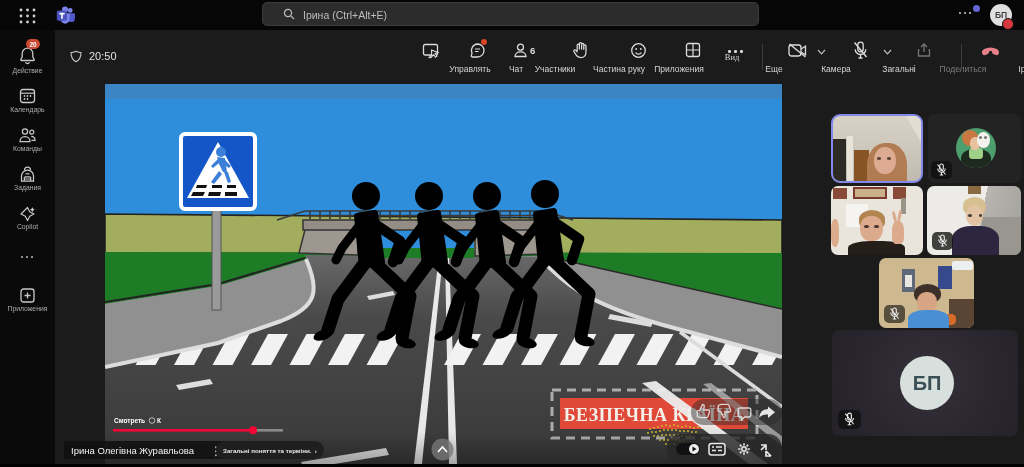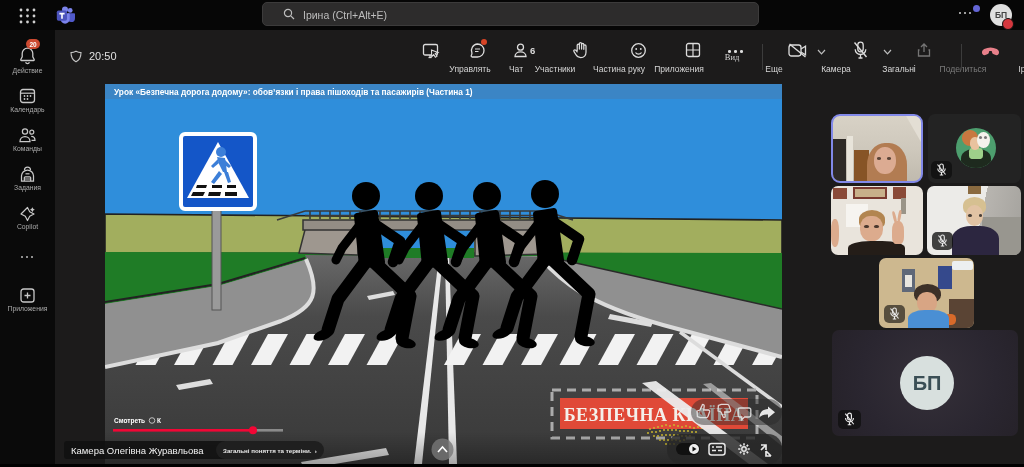--- a/index.html
+++ b/index.html
@@ -410,25 +410,24 @@
  </g>
  <g stroke="#e8e8e8" stroke-width="1.7" fill="none">
   <path d="M656,362 l5,0 0,5 M666,373 l-5,0 0,-5 M661,362 l-5,5 M661,368 l5,5" transform="translate(0,-1)"></path>
  </g>
 
  <circle cx="337.5" cy="365.5" r="11" fill="#787878" opacity="0.8"></circle>
  <path d="M333,368 l4.5,-5 4.5,5" stroke="#fff" stroke-width="1.6" fill="none"></path>
 </svg>
 
 <div class="abs" style="left:0;top:0;width:677px;height:15px;background:#3b85c5;"></div>
-<div class="abs" style="left:9px;top:3px;font-size:8.3px;font-weight:bold;color:#fff;">Урок «Безпечна дорога додому»: обов’язки і права пішоходів та пасажирів (Частина 1)</div>
 </div>
 
 <div class="abs" style="left:64px;top:441px;height:18px;background:rgba(15,15,15,.85);border-radius:3px;display:flex;align-items:center;padding:0 7px;white-space:nowrap;">
- <span style="font-size:9.5px;color:#f2f2f2;white-space:nowrap;">Камера Олегівна Журавльова</span>
+ <span style="font-size:9.5px;color:#f2f2f2;white-space:nowrap;">Ірина Олегівна Журавльова</span>
  <span style="font-size:14px;color:#b0b0b0;margin-left:20px;white-space:nowrap;font-family:Liberation Mono, monospace;">⁝11</span>
 </div>
 <div class="abs" style="left:216px;top:441px;height:18px;background:#1f1f1f;border-radius:9px;display:flex;align-items:center;padding:0 7px;white-space:nowrap;">
  <span style="font-size:6.2px;font-weight:bold;color:#e8e8e8;white-space:nowrap;">Загальні поняття та терміни.&nbsp;&nbsp;›</span>
 </div>
 
 <div class="tile" style="left:831px;top:114px;width:92px;height:69px;border:2.5px solid #8289e8;border-radius:9px;background:linear-gradient(180deg,#d8d2c6 0%,#cdc7bb 55%,#c0baae 100%);box-sizing:border-box;">
  <div class="abs" style="left:0;top:36%;width:15%;height:64%;background:#2e2a26;"></div>
  <div class="abs" style="left:16%;top:30%;width:7%;height:70%;background:#e8e4da;"></div>
  <div class="abs" style="left:24%;top:52%;width:17%;height:48%;background:#875426;"></div>

